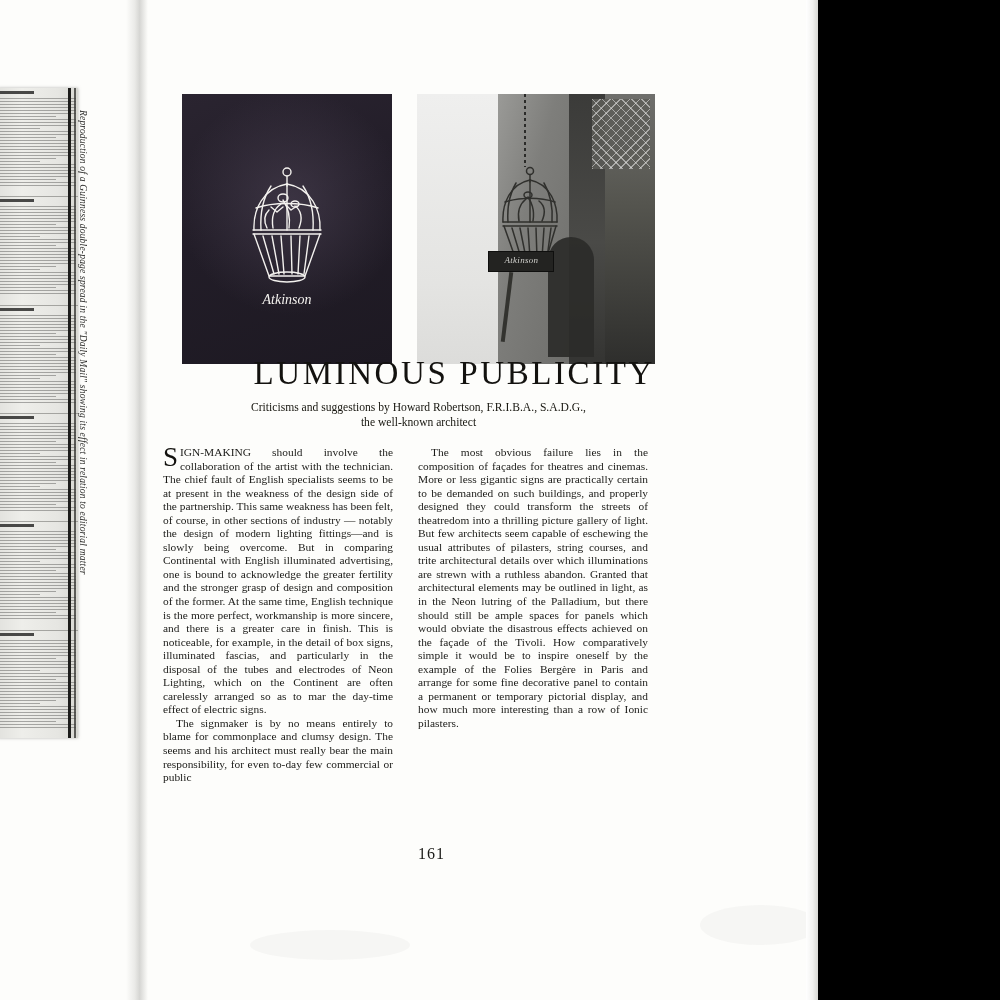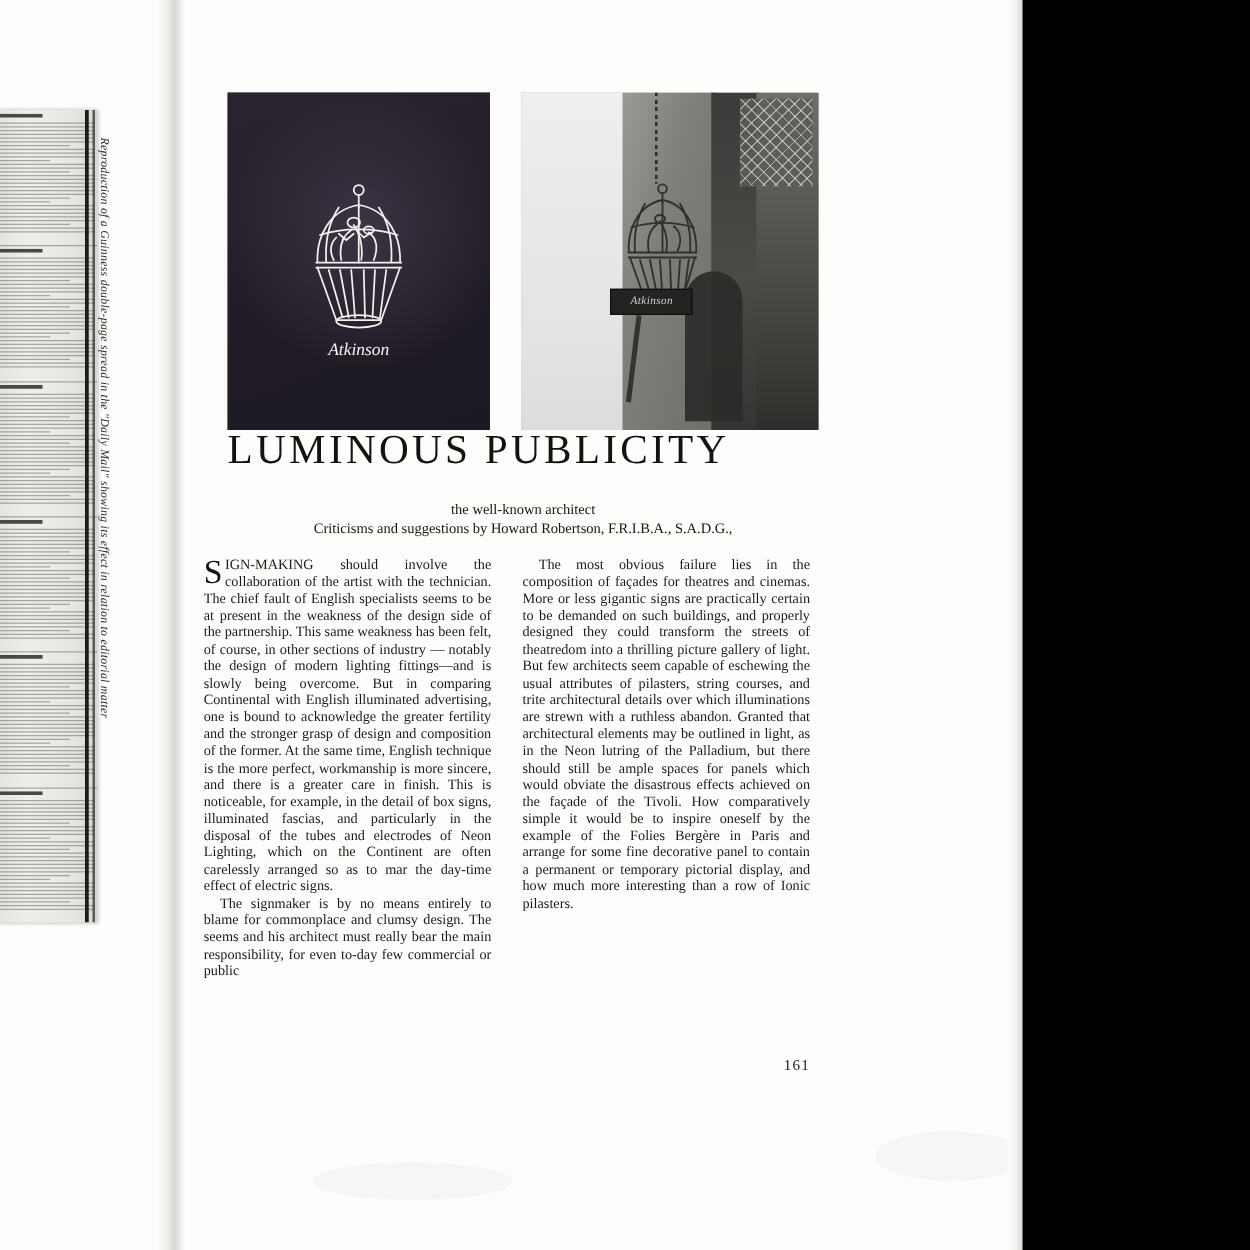--- a/index.html
+++ b/index.html
@@ -130,20 +130,21 @@
     font-size: 9.5px;
     letter-spacing: .2px;
     color: #2b2b29;
     white-space: nowrap;
   }
 
   
   .photo {
     position: absolute;
     overflow: hidden;
+    margin-top: 20px;
   }
 
   
   #photo-night {
     left: 182px;
     top: 74px;
     width: 210px;
     height: 270px;
     background: #241f27;
   }
@@ -262,23 +263,23 @@
     width: 4px;
     height: 70px;
     background: #33332f;
     transform: rotate(7deg);
   }
 
   
   #headline {
     position: absolute;
     left: 182px;
-    top: 342px;
+    top: 355px;
     width: 473px;
-    text-align: left;
+    text-align: right;
     font-family: "Liberation Serif", serif;
     font-size: 33px;
     letter-spacing: 2.6px;
     color: #13120f;
     white-space: nowrap;
   }
   #byline {
     position: absolute;
     left: 182px;
     top: 400px;
@@ -315,23 +316,23 @@
     line-height: 21px;
     padding: 1px 2px 0 0;
     color: #13120f;
   }
 
   #folio {
     position: absolute;
     left: 418px;
     top: 845px;
     width: 230px;
-    text-align: right;
-    font-family: "Liberation Serif", serif;
-    font-size: 12px;
+    text-align: left;
+    font-family: "Liberation Serif", serif;
+    font-size: 16px;
     letter-spacing: 1px;
     color: #1a1a17;
   }
 
   
   .blotch {
     position: absolute;
     border-radius: 50%;
     background: rgba(120,118,112,0.05);
     pointer-events: none;
@@ -624,22 +625,22 @@
       </svg>
       <div class="nameplate">
         <span>Atkinson</span>
       </div>
       <div class="bracket"></div>
     </div>
 
     <div id="headline">LUMINOUS  PUBLICITY</div>
 
     <div id="byline">
+      <div>Criticisms and suggestions by Howard Robertson, F.R.I.B.A., S.A.D.G.,</div>
       <div>the well-known architect</div>
-      <div>Criticisms and suggestions by Howard Robertson, F.R.I.B.A., S.A.D.G.,</div>
     </div>
 
     <div class="column" id="col-left">
       <p class="first">
         <span class="dropcap">S</span><span>IGN-MAKING should involve the collaboration of the artist with the technician.  The chief fault of English specialists seems to be at present in the weakness of the design side of the partnership.  This same weakness has been felt, of course, in other sections of industry — notably the design of modern lighting fittings—and is slowly being overcome.  But in comparing Continental with English illuminated advertising, one is bound to acknowledge the greater fertility and the stronger grasp of design and composition of the former.  At the same time, English technique is the more perfect, workmanship is more sincere, and there is a greater care in finish.  This is noticeable, for example, in the detail of box signs, illuminated fascias, and particularly in the disposal of the tubes and electrodes of Neon Lighting, which on the Continent are often carelessly arranged so as to mar the day-time effect of electric signs.</span>
       </p>
       <p>
         <span>The signmaker is by no means entirely to blame for commonplace and clumsy design.  The seems and his architect must really bear the main responsibility, for even to-day few commercial or public</span>
       </p>
     </div>

